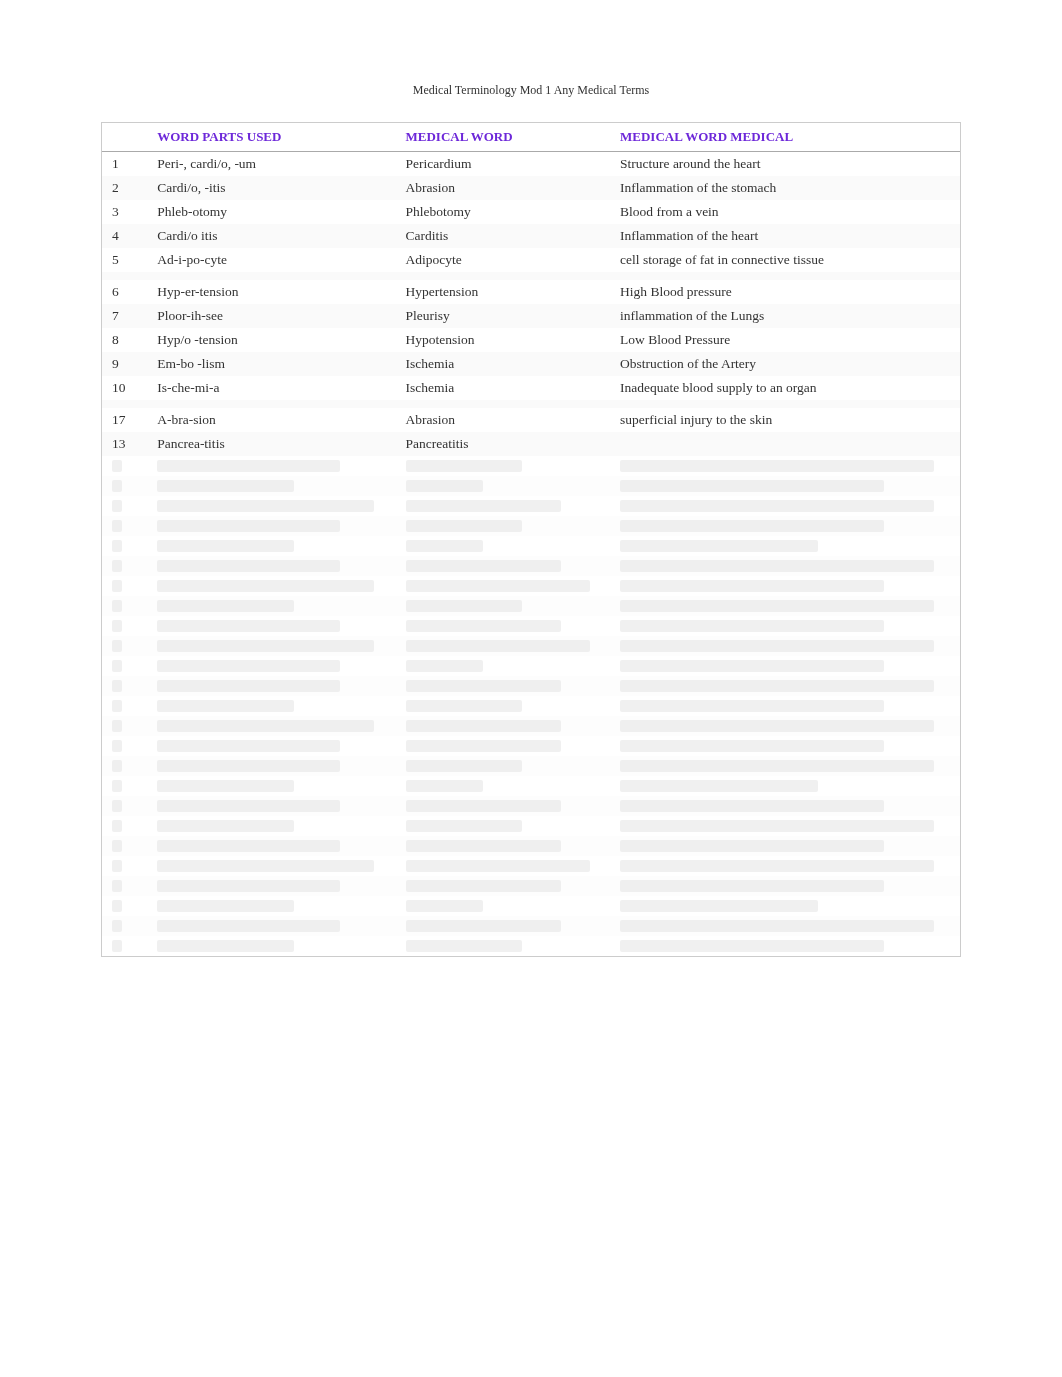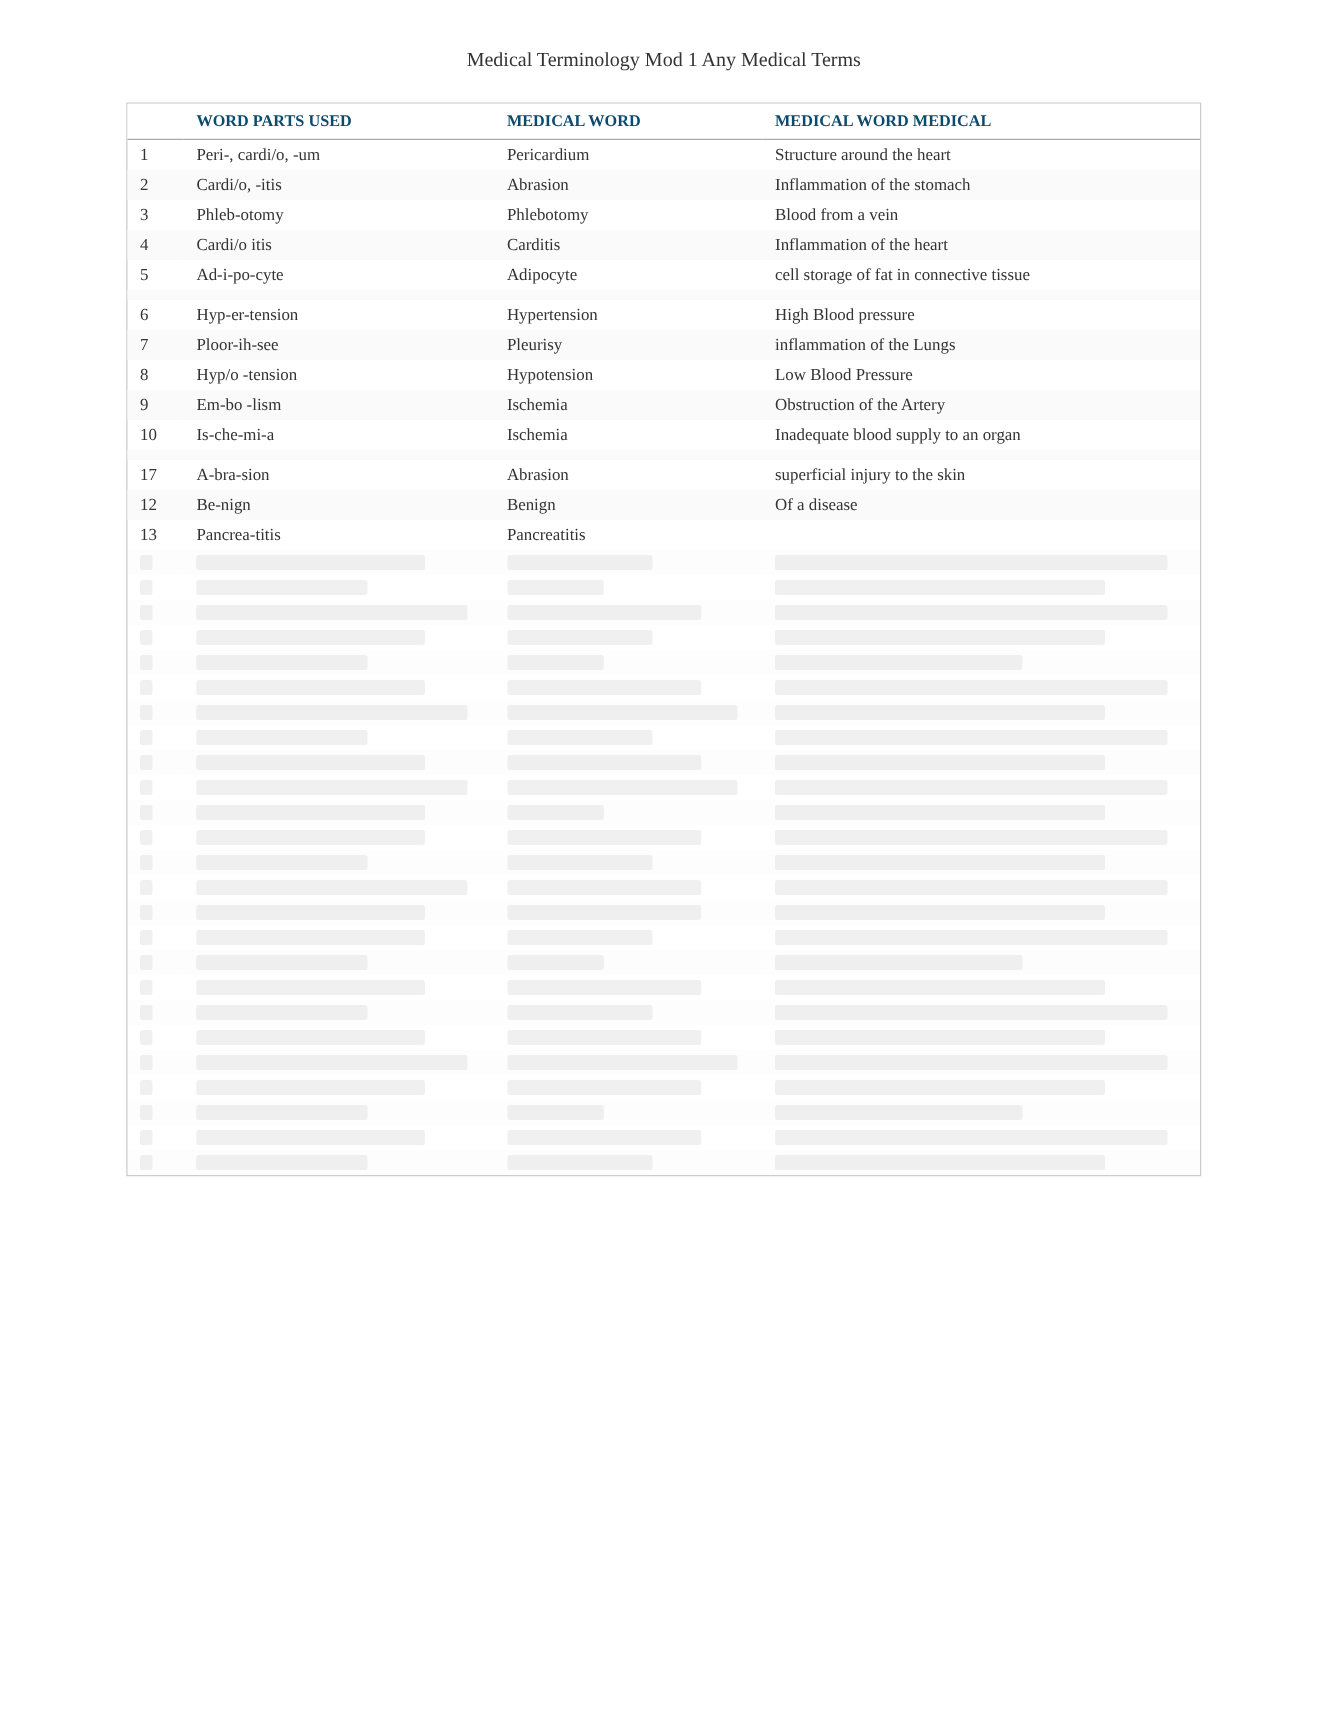--- a/index.html
+++ b/index.html
@@ -13,24 +13,25 @@
       font-family: Georgia, 'Times New Roman', serif;
       font-size: 14px;
       color: #222;
       padding: 40px 20px;
       width: 1062px;
       min-height: 1377px;
     }
 
     .page-title {
       text-align: center;
-      font-size: 16px;
+      font-size: 12px;
       font-weight: normal;
       margin-bottom: 24px;
       color: #333;
+      margin-top: 43px;
     }
 
     .table-container {
       margin: 0 auto;
       width: 860px;
       border: 1px solid #ccc;
     }
 
     table {
       width: 100%;
@@ -39,21 +40,21 @@
 
     thead tr {
       border-bottom: 1px solid #aaa;
     }
 
     th {
       text-align: left;
       padding: 6px 10px;
       font-weight: bold;
       font-size: 13px;
-      color: #0c4a6e;
+      color: #6d28d9;
       background: #fff;
     }
 
     td {
       padding: 4px 10px;
       vertical-align: top;
       font-size: 13.5px;
       color: #333;
     }
 
@@ -177,26 +178,20 @@
         <tr class="spacer-row">
           <td colspan="4"></td>
         </tr>
         <tr>
           <td class="num-col">17</td>
           <td class="word-parts-col">A-bra-sion</td>
           <td class="medical-word-col">Abrasion</td>
           <td class="meaning-col">superficial injury to the skin</td>
         </tr>
         <tr>
-          <td class="num-col">12</td>
-          <td class="word-parts-col">Be-nign</td>
-          <td class="medical-word-col">Benign</td>
-          <td class="meaning-col">Of a disease</td>
-        </tr>
-        <tr>
           <td class="num-col">13</td>
           <td class="word-parts-col">Pancrea-titis</td>
           <td class="medical-word-col">Pancreatitis</td>
           <td class="meaning-col"></td>
         </tr>
         <tr style="opacity: 0.38;">
           <td>
             <div class="blur-line xshort"></div>
           </td>
           <td>

